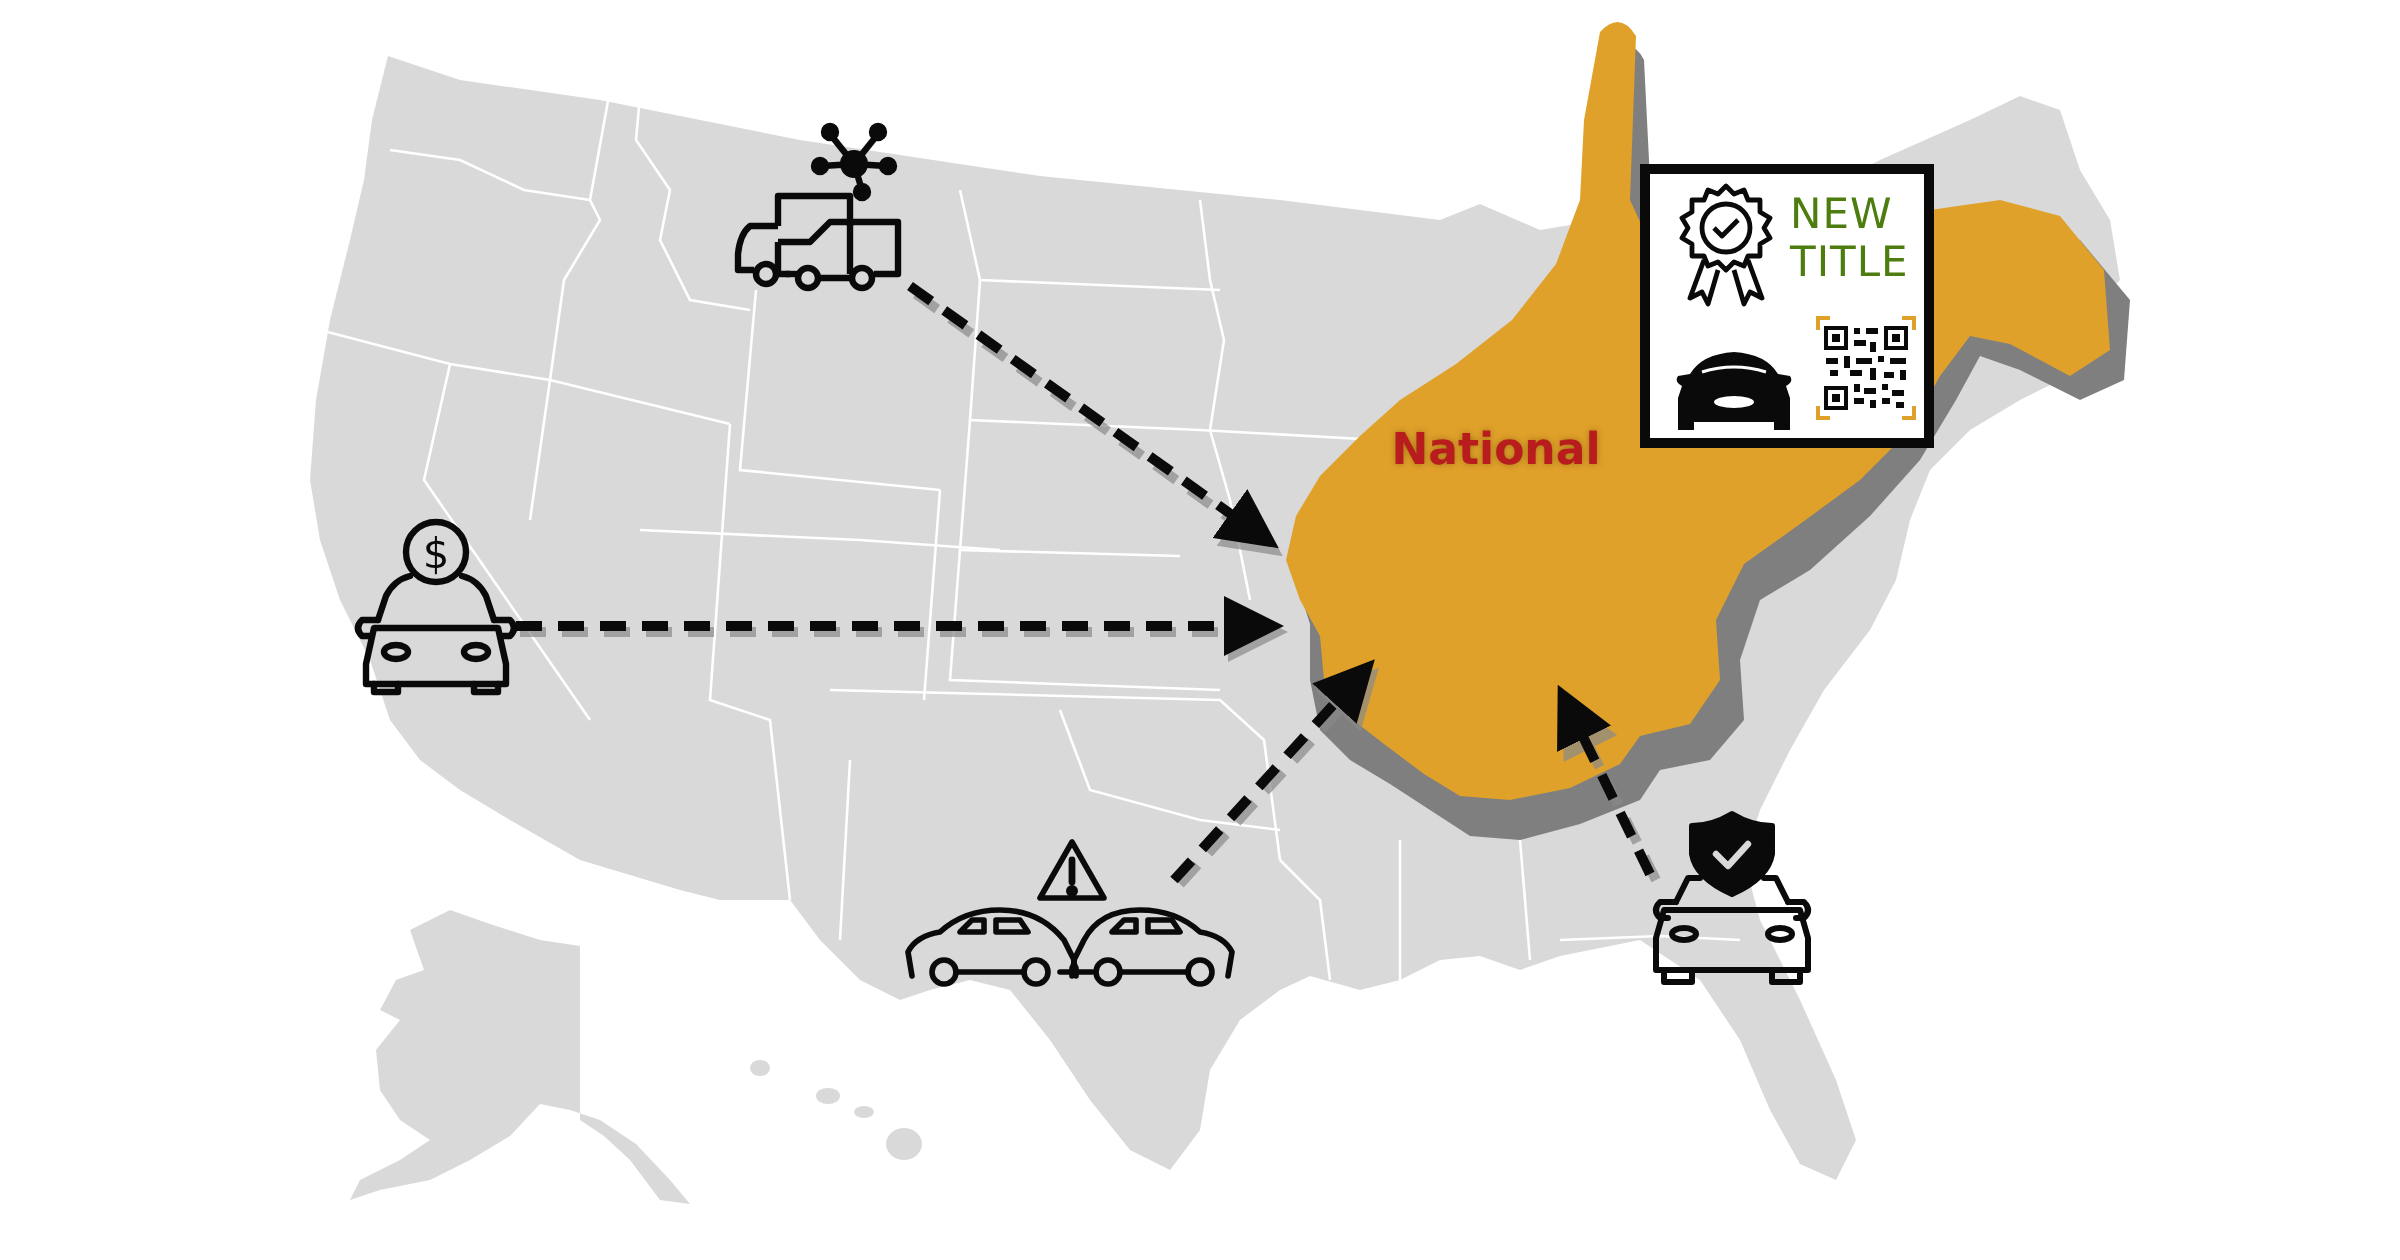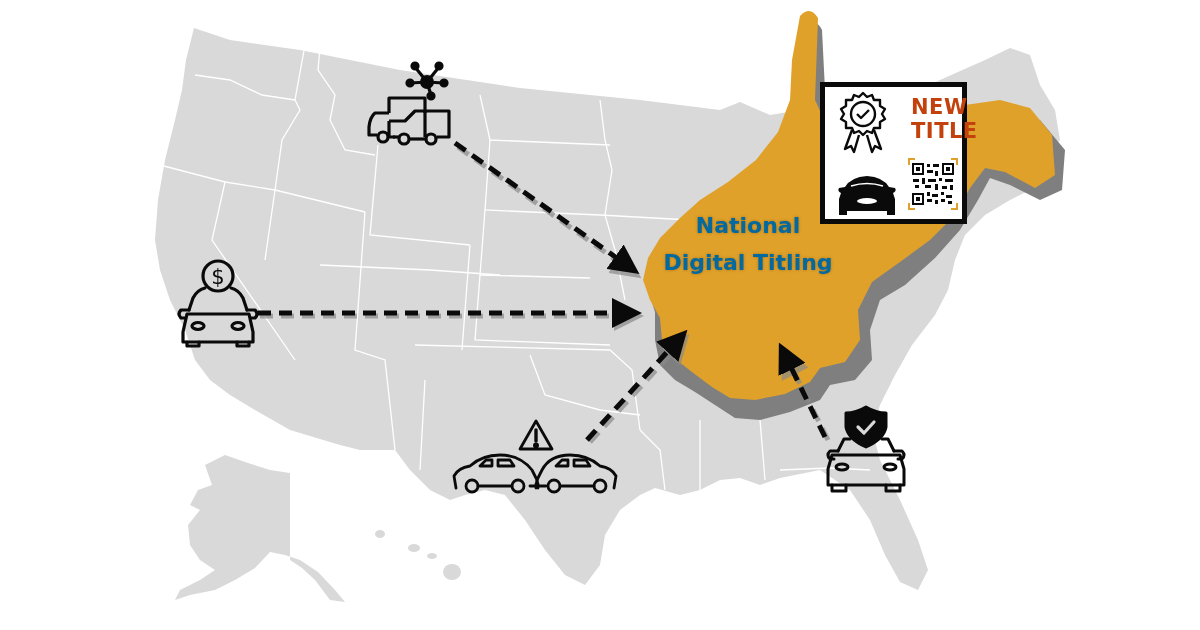--- a/index.html
+++ b/index.html
@@ -1,32 +1,32 @@
 <!DOCTYPE html>
 <html><head>
 <meta charset="utf-8">
 <style>
   html, body { margin: 0; padding: 0; background: #ffffff; }
   body { width: 1200px; height: 630px; overflow: hidden; position: relative; font-family: "DejaVu Sans", sans-serif; }
   #stage { position: absolute; left: 0; top: 0; width: 1200px; height: 630px; }
   .hub-label {
     position: absolute; left: 628px; top: 207px; width: 240px;
-    text-align: center; color: #0369a1; font-family: "DejaVu Sans", sans-serif;
+    text-align: center; color: #b91c1c; font-family: "DejaVu Sans", sans-serif;
     font-weight: bold; font-size: 22px; line-height: 37px;
     text-shadow: 0 0 3px rgba(90,60,0,0.45);
   }
   .hub-label span { display: block; }
   .title-card {
     position: absolute; left: 820px; top: 82px; width: 147px; height: 142px;
     background: #ffffff; border: 5px solid #0a0a0a; box-sizing: border-box;
   }
   .title-card .new-title {
     position: absolute; left: 70px; top: 8px; width: 70px;
-    font-family: "DejaVu Sans", sans-serif; font-weight: bold;
-    font-size: 21px; line-height: 24px; color: #c2410c; letter-spacing: 0.5px; margin-left: 16px;
+    font-family: "DejaVu Sans", sans-serif; font-weight: normal;
+    font-size: 21px; line-height: 24px; color: #4d7c0f; letter-spacing: 0.5px;
   }
   .title-card .new-title span { display: block; }
 </style>
 </head>
 <body>
 
 <svg id="stage" width="1200" height="630" viewBox="0 0 1200 630" xmlns="http://www.w3.org/2000/svg">
   <defs>
     <marker id="arrowhead" markerWidth="6" markerHeight="6" refX="3.2" refY="3" orient="auto" markerUnits="strokeWidth">
       <path d="M0,0 L6,3 L0,6 Z" fill="#0a0a0a"></path>
@@ -201,21 +201,20 @@
     <path d="M 10 50 L 6 64 L 6 80 L 82 80 L 82 64 L 78 50 L 10 50 Z"></path>
     <ellipse cx="20" cy="62" rx="6" ry="3"></ellipse>
     <ellipse cx="68" cy="62" rx="6" ry="3"></ellipse>
     <path d="M 10 80 L 10 86 L 24 86 L 24 80"></path>
     <path d="M 64 80 L 64 86 L 78 86 L 78 80"></path>
   </g>
 </svg>
 
 <div class="hub-label">
   <span>National</span>
-  <span>Digital Titling</span>
 </div>
 
 <div class="title-card">
   <svg width="137" height="132" viewBox="0 0 137 132" style="position:absolute;left:0;top:0;">
     <g stroke="#0a0a0a" stroke-width="2.4" fill="none" stroke-linejoin="round">
       <path d="M 38 6 L 42 10 L 47 8 L 49 13 L 55 13 L 55 19 L 60 22 L 57 27 L 60 32 L 55 35 L 55 41 L 49 41 L 47 46 L 42 44 L 38 48 L 34 44 L 29 46 L 27 41 L 21 41 L 21 35 L 16 32 L 19 27 L 16 22 L 21 19 L 21 13 L 27 13 L 29 8 L 34 10 Z"></path>
       <circle cx="38" cy="27" r="12"></circle>
       <path d="M 32 27 L 36 31 L 44 23"></path>
       <path d="M 27 43 L 20 62 L 26 59 L 29 65 L 34 48"></path>
       <path d="M 49 43 L 56 62 L 50 59 L 47 65 L 42 48"></path>

